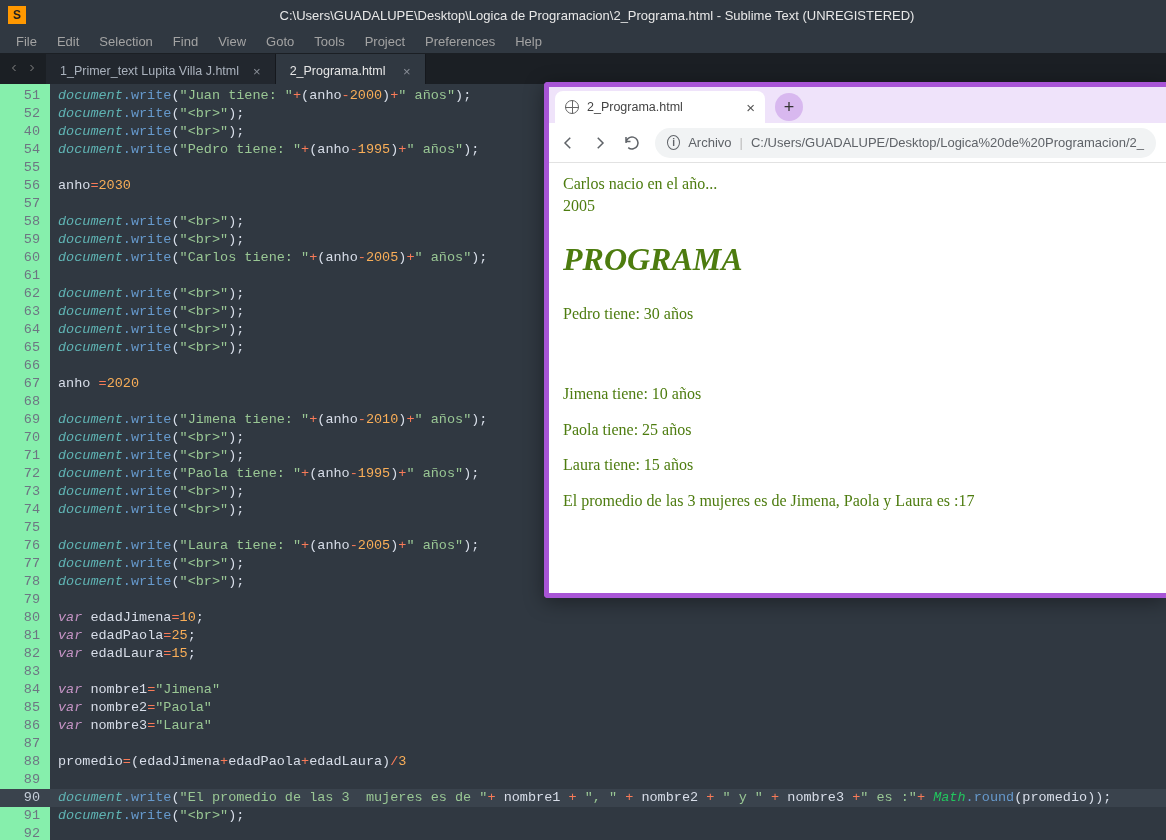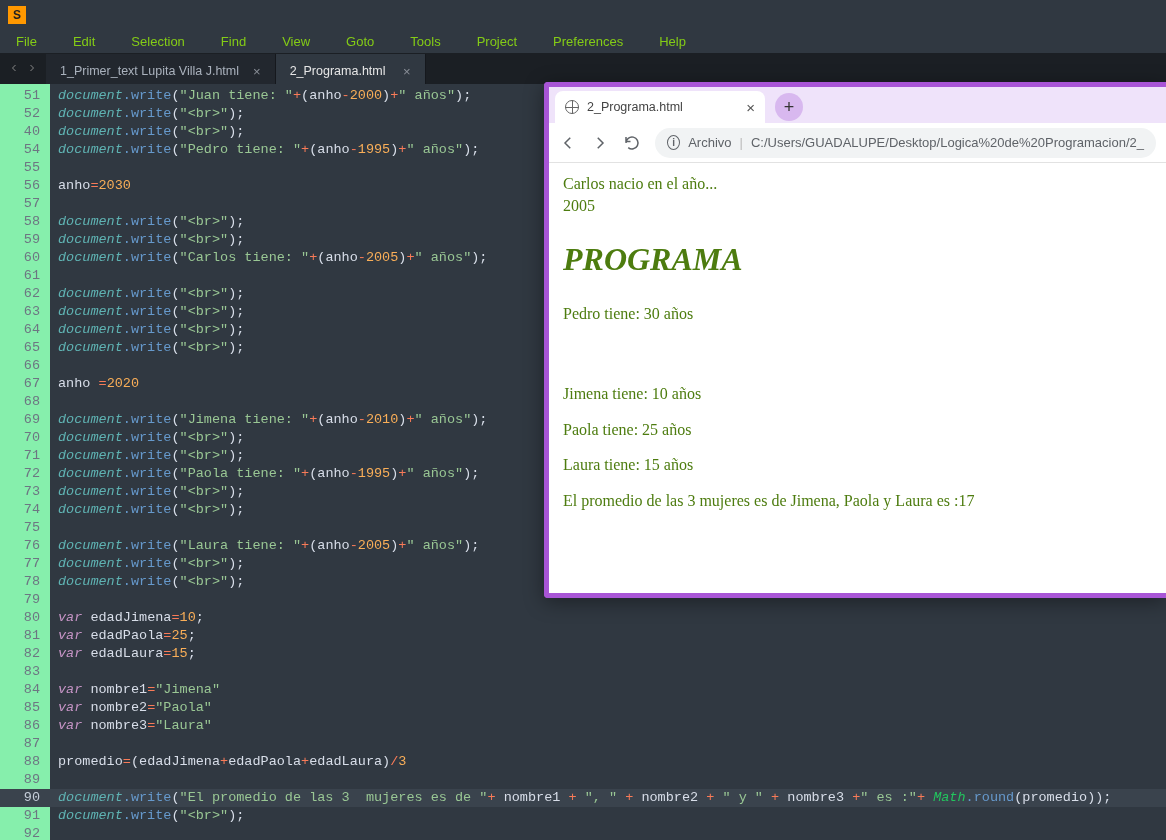--- a/index.html
+++ b/index.html
@@ -28,22 +28,22 @@
     display: flex; align-items:center; justify-content:center;
     color:#222; font-weight:bold; font-size:12px;
   }
   .titlebar .title-text { flex:1; text-align:center; font-size:13px; color:#e8e8e8;}
   .menubar {
     height: 24px;
     background: #303841;
     display: flex;
     align-items: center;
     padding: 0 6px;
-    gap: 16px;
-    color: #84cc16;
+    gap: 0;
+    color: #a3a3a3;
     font-size: 13px;
     border-bottom: 1px solid #1b1f24;
   }
   .menubar span { padding: 3px 10px; cursor:default; }
   .tabbar {
     height: 30px;
     background: #1b1f24;
     display: flex;
     align-items: stretch;
     padding-left: 6px;
@@ -189,20 +189,21 @@
   }
   .br-viewport h1 { font-size:32px; font-weight:bold; margin:22px 0 22px;font-style:italic; }
   .br-viewport .pline { margin: 14px 0; }
   .br-viewport .cursor-caret { border-right:1px solid #000; }
 </style>
 </head>
 <body>
 
 <div class="titlebar">
   <div class="logo">S</div>
+  <div class="title-text">C:\Users\GUADALUPE\Desktop\Logica de Programacion\2_Programa.html - Sublime Text (UNREGISTERED)</div>
 </div>
 
 <div class="menubar">
   <span>File</span>
   <span>Edit</span>
   <span>Selection</span>
   <span>Find</span>
   <span>View</span>
   <span>Goto</span>
   <span>Tools</span>

